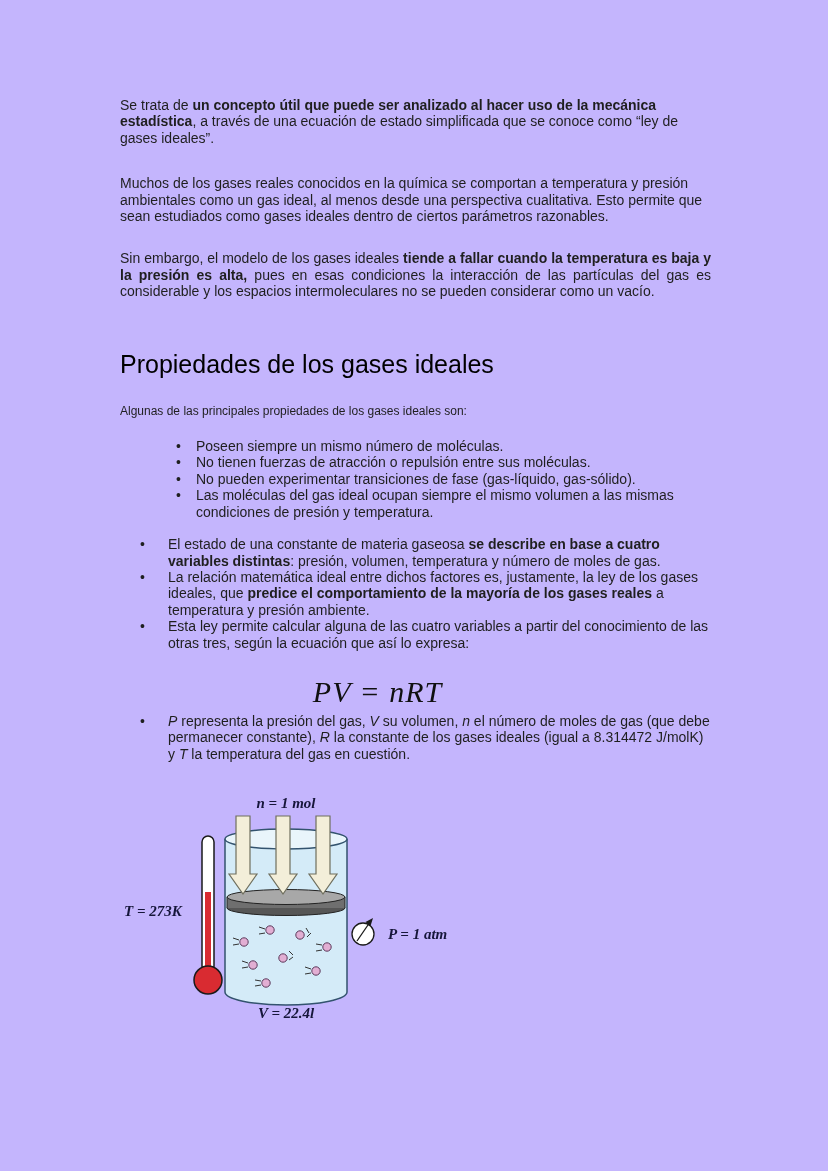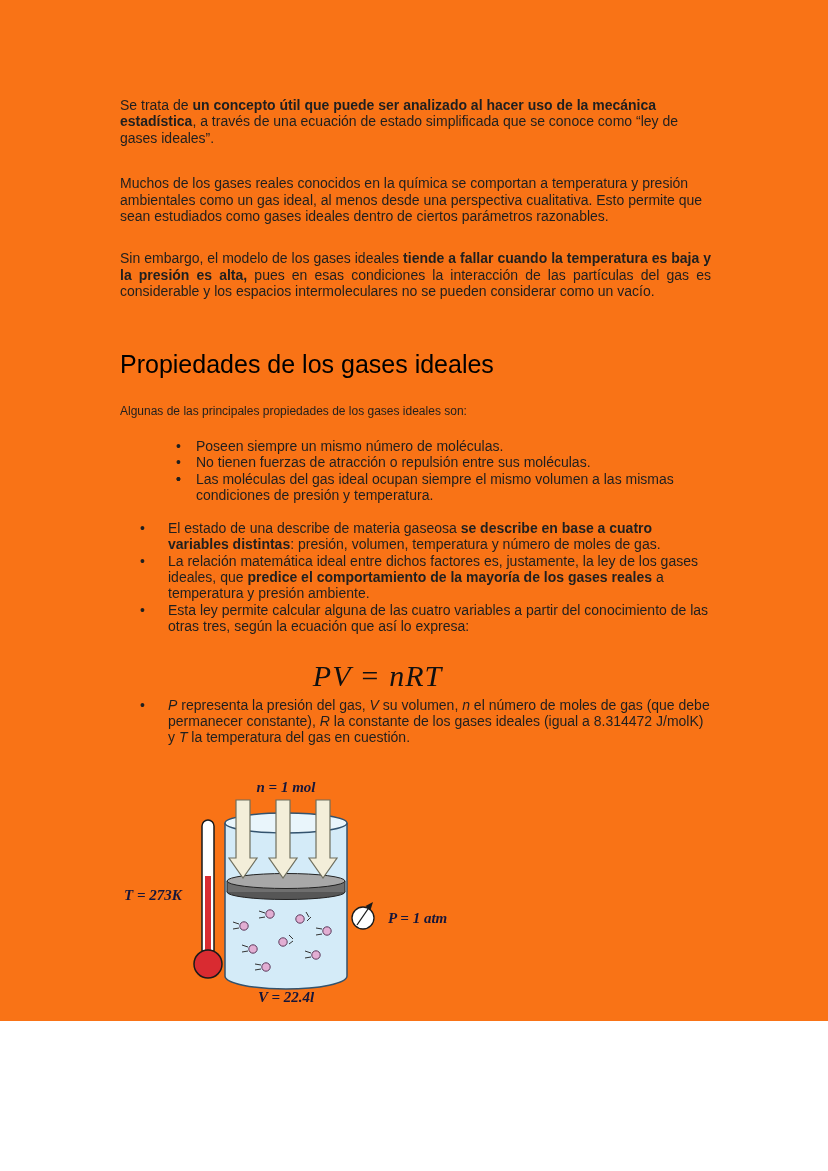--- a/index.html
+++ b/index.html
@@ -1,18 +1,18 @@
 <!DOCTYPE html>
 <html><head>
 <meta charset="utf-8">
 <style>
   * { margin:0; padding:0; box-sizing:border-box; }
   html,body { background:#ffffff; }
   .page {
-    position:relative; width:828px; height:1021px; background:#f97316;
+    position:relative; width:828px; height:1171px; background:#c4b5fd;
     font-family:"Liberation Sans", sans-serif; color:#1f1f1f; overflow:hidden;
   }
   .content { position:absolute; left:120px; top:97px; width:591px; }
   .para { font-size:14px; line-height:16.4px; margin-bottom:29px; }
   .para.p2 { margin-bottom:26px; }
   .para.p3 { text-align:justify; margin-bottom:14px; }
   .b { font-weight:700; }
   .i { font-style:italic; }
   .heading { font-size:25px; font-weight:400; color:#000; margin:50px 0 24px 0; line-height:29px; }
   .list-intro { font-size:12px; line-height:16.4px; margin-bottom:19px; }
@@ -59,31 +59,32 @@
       <li>
         <span class="bullet">•</span>
         <span>Poseen siempre un mismo número de moléculas.</span>
       </li>
       <li>
         <span class="bullet">•</span>
         <span>No tienen fuerzas de atracción o repulsión entre sus moléculas.</span>
       </li>
       <li>
         <span class="bullet">•</span>
+        <span>No pueden experimentar transiciones de fase (gas-líquido, gas-sólido).</span>
       </li>
       <li>
         <span class="bullet">•</span>
         <span>Las moléculas del gas ideal ocupan siempre el mismo volumen a las mismas condiciones de presión y temperatura.</span>
       </li>
     </ul>
 
     <ul class="list shallow">
       <li>
         <span class="bullet">•</span>
-        <span><span>El estado de una describe de materia gaseosa </span><span class="b">se describe en base a cuatro variables distintas</span><span>: presión, volumen, temperatura y número de moles de gas.</span></span>
+        <span><span>El estado de una constante de materia gaseosa </span><span class="b">se describe en base a cuatro variables distintas</span><span>: presión, volumen, temperatura y número de moles de gas.</span></span>
       </li>
       <li>
         <span class="bullet">•</span>
         <span><span>La relación matemática ideal entre dichos factores es, justamente, la ley de los gases ideales, que </span><span class="b">predice el comportamiento de la mayoría de los gases reales</span><span> a temperatura y presión ambiente.</span></span>
       </li>
       <li>
         <span class="bullet">•</span>
         <span><span>Esta ley permite calcular alguna de las cuatro variables a partir del conocimiento de las otras tres, según la ecuación que así lo expresa:</span></span>
       </li>
     </ul>

